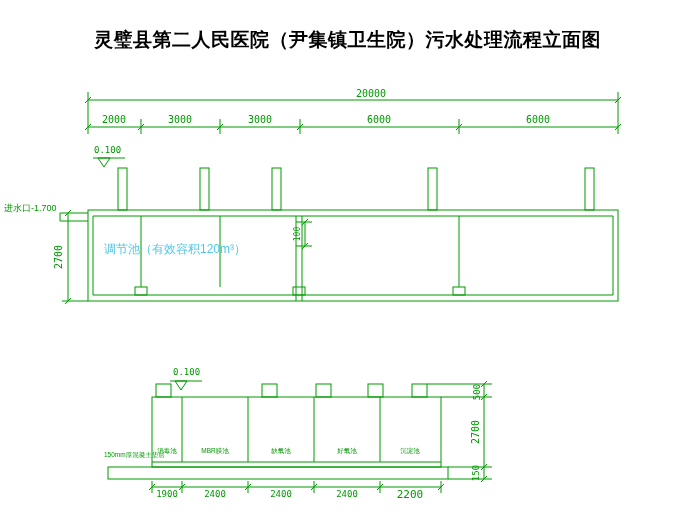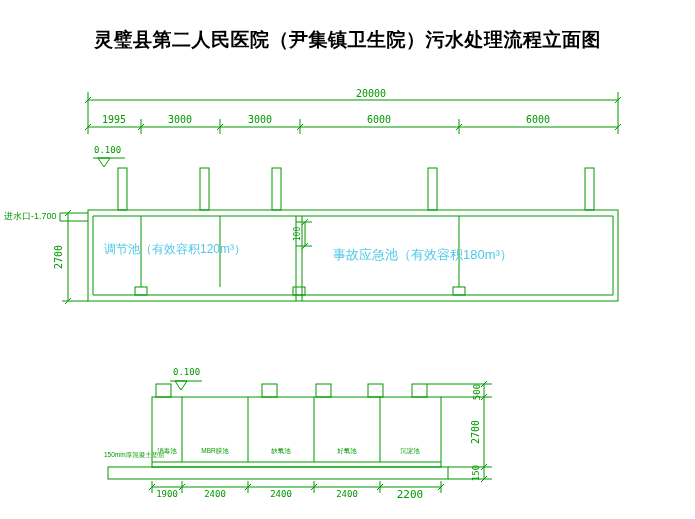--- a/index.html
+++ b/index.html
@@ -146,35 +146,34 @@
       <use href="#tick" x="484" y="384"></use>
         <use href="#tick" x="484" y="397"></use>
       <use href="#tick" x="484" y="467"></use>
         <use href="#tick" x="484" y="479"></use>
     </g>
   </svg>
 
   <div class="t title" style="left:50%; top:30px; transform:translateX(-50%);">灵璧县第二人民医院（尹集镇卫生院）污水处理流程立面图</div>
 
   <div class="t c dim" style="left:371px; top:94px; font-size:10px;">20000</div>
-  <div class="t c dim" style="left:114px; top:120px; font-size:10px;">1995</div>
+  <div class="t c dim" style="left:114px; top:120px; font-size:10px;">2000</div>
   <div class="t c dim" style="left:180px; top:120px; font-size:10px;">3000</div>
   <div class="t c dim" style="left:260px; top:120px; font-size:10px;">3000</div>
   <div class="t c dim" style="left:379px; top:120px; font-size:10px;">6000</div>
   <div class="t c dim" style="left:538px; top:120px; font-size:10px;">6000</div>
 
   <div class="t dim" style="left:94px; top:146px; font-size:9px;">0.100</div>
 
-  <div class="t cjk-dim" style="left:4px; top:212px; font-size:9px;">进水口-1.700</div>
+  <div class="t cjk-dim" style="left:4px; top:204px; font-size:9px;">进水口-1.700</div>
 
   <div class="t v dim" style="left:59px; top:257px; font-size:10px;">2700</div>
   <div class="t v dim" style="left:298px; top:234px; font-size:8px;">100</div>
 
   <div class="t tank-label" style="left:104px; top:243px; font-size:12px;">调节池（有效容积120m³）</div>
-  <div class="t tank-label" style="left:333px; top:248px; font-size:13px;">事故应急池（有效容积180m³）</div>
 
   <div class="t dim" style="left:173px; top:368px; font-size:9px;">0.100</div>
 
   <div class="t cjk-dim" style="left:104px; top:452px; font-size:6.5px;">150mm厚混凝土垫层</div>
 
   <div class="t c cjk-dim" style="left:167px; top:451px; font-size:6.5px;">消毒池</div>
   <div class="t c cjk-dim" style="left:215px; top:451px; font-size:6.5px;">MBR膜池</div>
   <div class="t c cjk-dim" style="left:281px; top:451px; font-size:6.5px;">缺氧池</div>
   <div class="t c cjk-dim" style="left:347px; top:451px; font-size:6.5px;">好氧池</div>
   <div class="t c cjk-dim" style="left:410px; top:451px; font-size:6.5px;">沉淀池</div>

